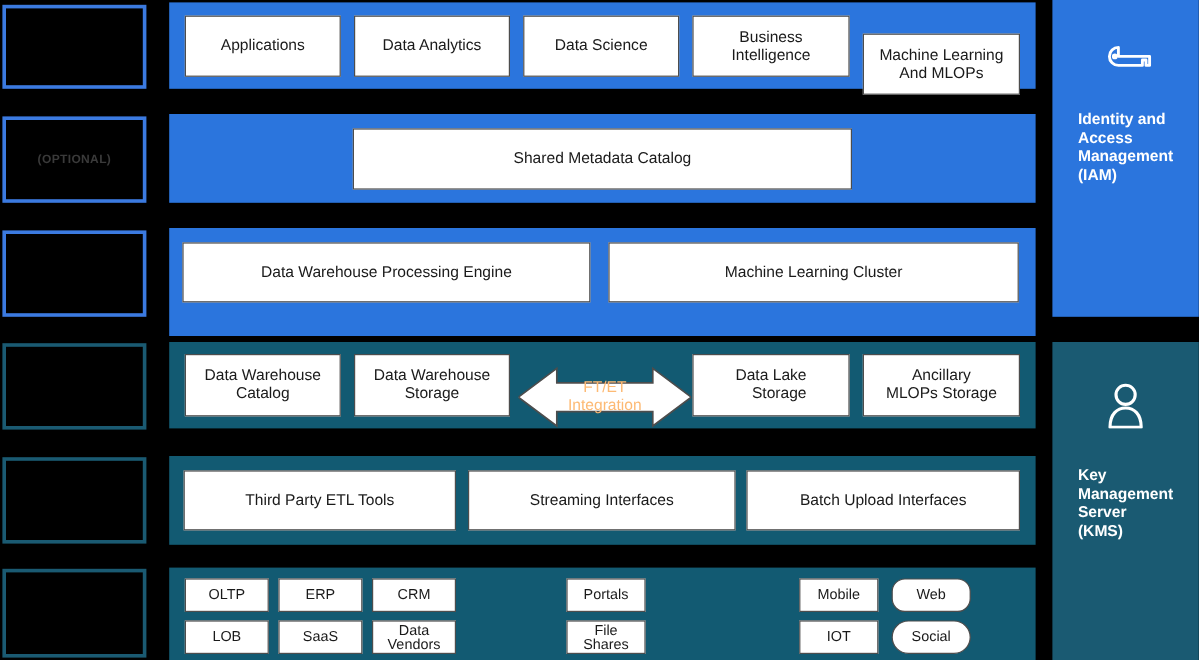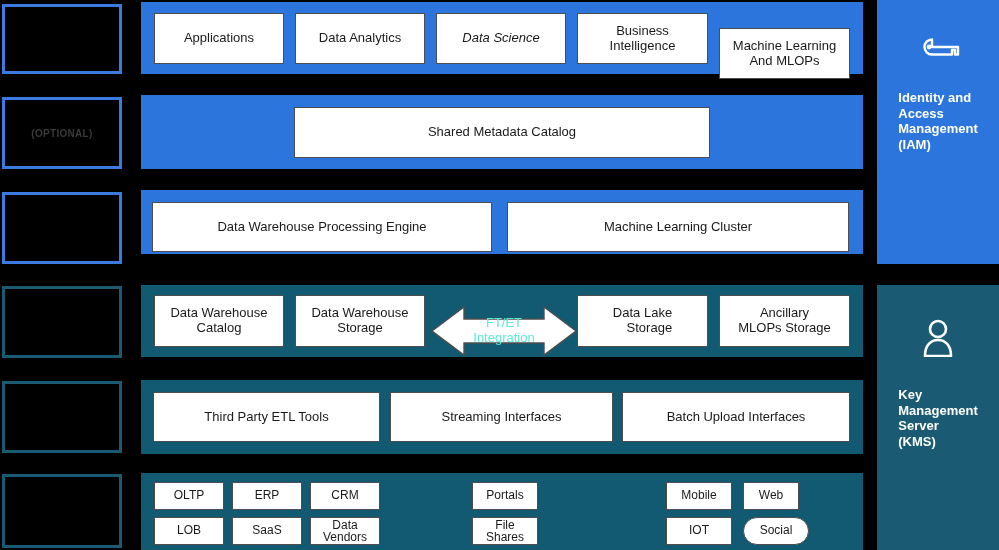--- a/index.html
+++ b/index.html
@@ -71,21 +71,21 @@
     display: flex;
     align-items: center;
     justify-content: center;
   }
   .arrow-wrap svg { position: absolute; inset: 0; width: 100%; height: 100%; }
   .arrow-label {
     position: relative;
     z-index: 2;
     font-size: 13px;
     line-height: 1.15;
-    color: #5eead4;
+    color: #fdba74;
     text-align: center;
   }
 
   
   .side-panel {
     display: flex;
     flex-direction: column;
     align-items: center;
     box-sizing: border-box;
   }
@@ -131,40 +131,40 @@
     <span class="left-label"></span>
   </div>
 
   <div class="abs panel blue" style="left:141px; top:2px; width:722px; height:72px;">
     <div class="abs wbox" style="left:13px; top:11px; width:130px; height:51px;">
       <span>Applications</span>
     </div>
     <div class="abs wbox" style="left:154px; top:11px; width:130px; height:51px;">
       <span>Data Analytics</span>
     </div>
-    <div class="abs wbox" style="left:295px; top:11px; width:130px; height:51px;font-style:italic;">
+    <div class="abs wbox" style="left:295px; top:11px; width:130px; height:51px;">
       <span>Data Science</span>
     </div>
     <div class="abs wbox" style="left:436px; top:11px; width:131px; height:51px; white-space:pre-line;">
       <span style="white-space:pre-line;">Business
 Intelligence</span>
     </div>
     <div class="abs wbox" style="left:578px; top:26px; width:131px; height:51px; white-space:pre-line;">
       <span style="white-space:pre-line;">Machine Learning
 And MLOPs</span>
     </div>
   </div>
 
   <div class="abs panel blue" style="left:141px; top:95px; width:722px; height:74px;">
     <div class="abs wbox" style="left:153px; top:12px; width:416px; height:51px;">
       <span>Shared Metadata Catalog</span>
     </div>
   </div>
 
-  <div class="abs panel blue" style="left:141px; top:190px; width:722px; height:64px;">
+  <div class="abs panel blue" style="left:141px; top:190px; width:722px; height:90px;">
     <div class="abs wbox" style="left:11px; top:12px; width:340px; height:50px;">
       <span>Data Warehouse Processing Engine</span>
     </div>
     <div class="abs wbox" style="left:366px; top:12px; width:342px; height:50px;">
       <span>Machine Learning Cluster</span>
     </div>
   </div>
 
   <div class="abs panel teal" style="left:141px; top:285px; width:722px; height:72px;">
     <div class="abs wbox" style="left:13px; top:10px; width:130px; height:52px; white-space:pre-line;">
@@ -232,21 +232,21 @@
       <span>Portals</span>
     </div>
     <div class="abs wbox small" style="left:331px; top:44px; width:66px; height:28px; white-space:pre-line; line-height:1.0;">
       <span style="white-space:pre-line;">File
 Shares</span>
     </div>
 
     <div class="abs wbox small" style="left:525px; top:9px; width:66px; height:28px;">
       <span>Mobile</span>
     </div>
-    <div class="abs wbox small" style="left:602px; top:9px; width:56px; height:28px;">
+    <div class="abs wbox small" style="left:602px; top:9px; width:66px; height:28px;border-radius:11px;">
       <span>Web</span>
     </div>
     <div class="abs wbox small" style="left:525px; top:44px; width:66px; height:28px;">
       <span>IOT</span>
     </div>
     <div class="abs wbox small" style="left:602px; top:44px; width:66px; height:28px;border-radius:14px;">
       <span>Social</span>
     </div>
   </div>
 

